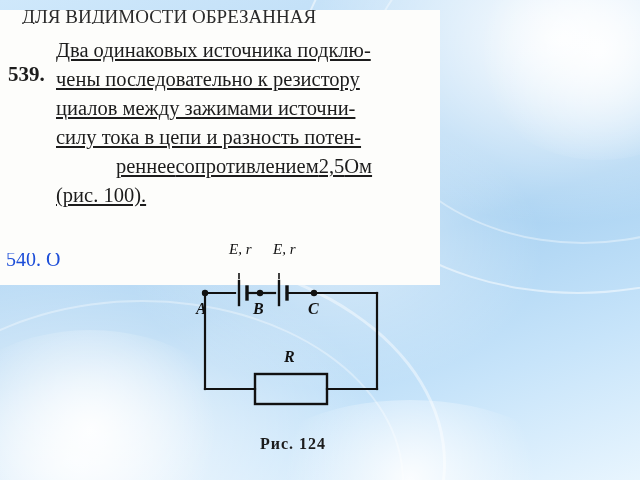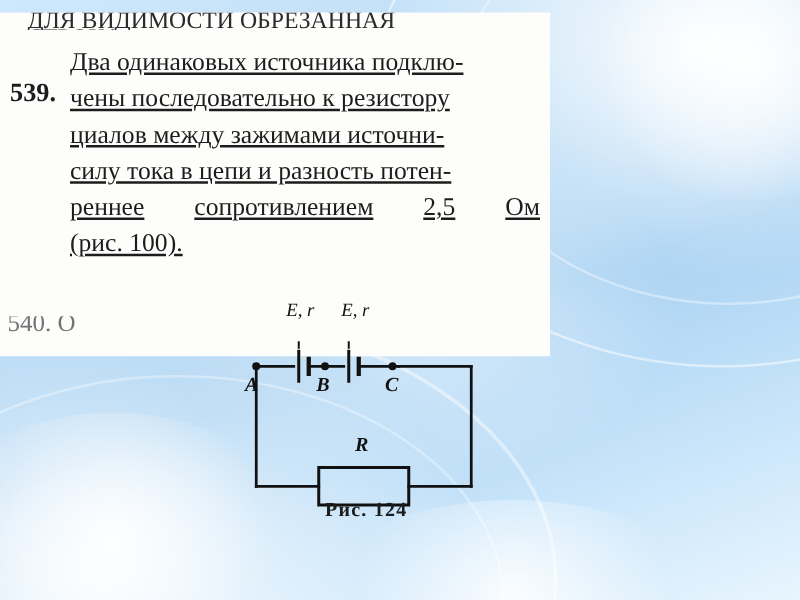--- a/index.html
+++ b/index.html
@@ -68,21 +68,21 @@
     line-height: 14px;
     overflow: hidden;
     font-family: "Liberation Serif", serif;
   }
   .clip-bottom {
     position: absolute;
     left: 6px;
     top: 243px;
     width: 200px;
     height: 17px;
-    color: #737373;
+    color: #1d4ed8;
     font-size: 20px;
     line-height: 12px;
     overflow: hidden;
     font-family: "Liberation Serif", serif;
   }
   #prob-number {
     position: absolute;
     left: 8px;
     top: 28px;
     font-size: 21px;
@@ -103,36 +103,36 @@
     font-family: "Liberation Serif", serif;
     text-align: justify;
   }
   #prob-body .ln {
     display: block;
     white-space: nowrap;
     text-decoration: underline;
   }
   #prob-body .spread {
     display: flex;
-    justify-content: space-between;
+    justify-content: center;
   }
 
   
   #figure {
     position: absolute;
     left: 183px;
     top: 243px;
     width: 220px;
     height: 195px;
   }
   #figure svg { display: block; }
   #fig-caption {
     position: absolute;
     left: 183px;
-    top: 400px;
+    top: 435px;
     width: 220px;
     text-align: center;
     font-size: 16px;
     font-weight: bold;
     letter-spacing: 1px;
     color: #1c1c1c;
     font-family: "Liberation Serif", serif;
   }
 </style>
 </head>

